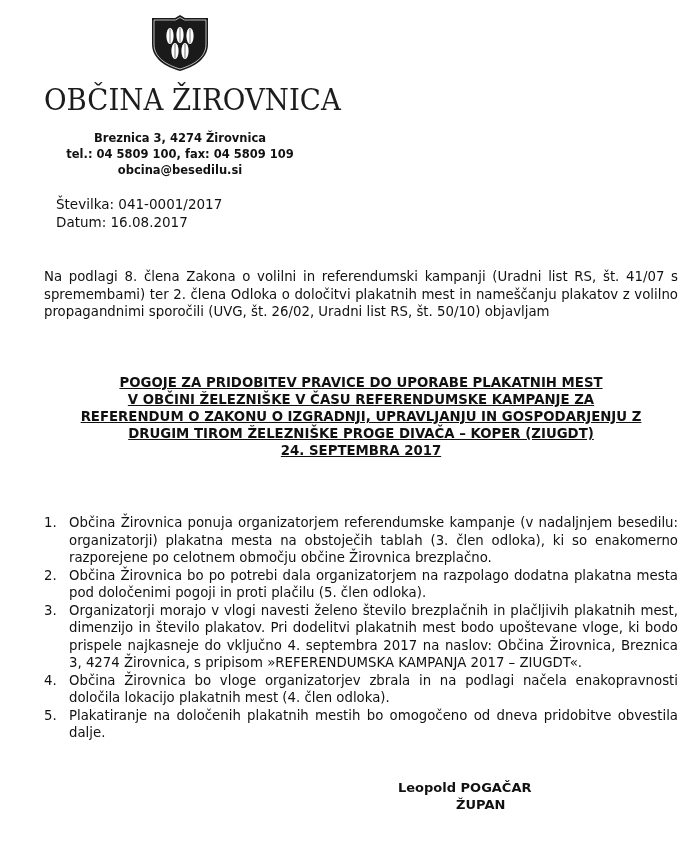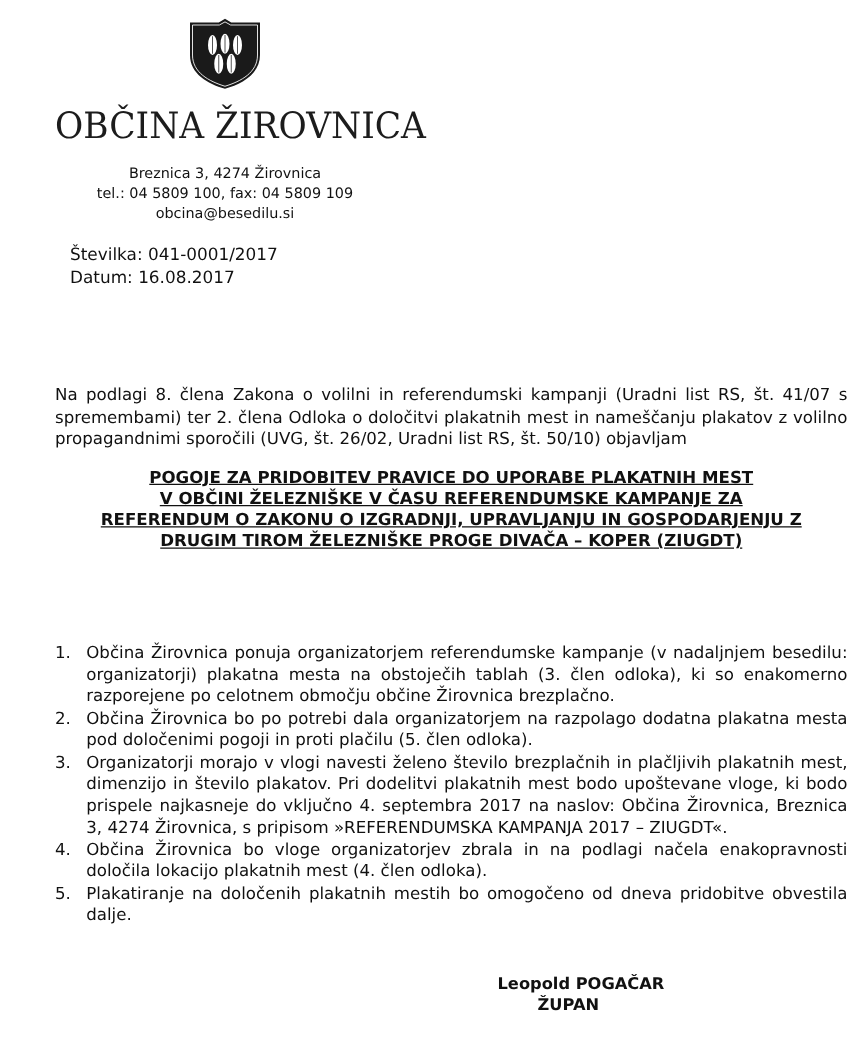--- a/index.html
+++ b/index.html
@@ -39,37 +39,36 @@
     }
     .address {
       position: absolute;
       left: 60px;
       top: 130px;
       width: 240px;
       text-align: center;
       font-size: 11.5px;
       line-height: 16px;
     }
-    .address div { white-space: nowrap; }
+    .address div { white-space: nowrap; font-weight: bold; }
     .refs {
       position: absolute;
       left: 56px;
       top: 195px;
       font-size: 13.5px;
       line-height: 18px;
     }
     .intro {
       position: absolute;
       left: 44px;
       top: 268px;
       width: 634px;
       font-size: 13.3px;
       line-height: 17.5px;
       text-align: justify;
-      margin-top: 40px;
     }
     .title {
       position: absolute;
       left: 44px;
       top: 374px;
       width: 634px;
       text-align: center;
       font-weight: bold;
       font-size: 13.3px;
       line-height: 17px;
@@ -100,20 +99,21 @@
     .signature {
       position: absolute;
       left: 398px;
       top: 779px;
       font-weight: bold;
       font-size: 13px;
       line-height: 17px;
     }
     .signature .role {
       padding-left: 32px;
+      text-align: center;
     }
   </style>
 </head>
 <body>
 
 <svg class="crest" viewBox="0 0 60 58" xmlns="http://www.w3.org/2000/svg">
   <path d="M2 4 L25 4 L30 1 L35 4 L58 4 L58 30 C58 45 44 53 30 57 C16 53 2 45 2 30 Z" fill="#1a1a1a"></path>
   <path d="M4 6 L25.5 6 L30 3.5 L34.5 6 L56 6 L56 30 C56 44 43 51 30 55 C17 51 4 44 4 30 Z" fill="none" stroke="#ffffff" stroke-width="0.7"></path>
   <g fill="#ffffff">
     <ellipse cx="20" cy="22" rx="3.6" ry="8"></ellipse>
@@ -144,20 +144,21 @@
   <div>Datum: 16.08.2017</div>
 </div>
 
 <div class="intro">Na podlagi 8. člena Zakona o volilni in referendumski kampanji (Uradni list RS, št. 41/07 s spremembami) ter 2. člena Odloka o določitvi plakatnih mest in nameščanju plakatov z volilno propagandnimi sporočili (UVG, št. 26/02, Uradni list RS, št. 50/10) objavljam</div>
 
 <div class="title">
   <div>POGOJE ZA PRIDOBITEV PRAVICE DO UPORABE PLAKATNIH MEST</div>
   <div>V OBČINI ŽELEZNIŠKE V ČASU REFERENDUMSKE KAMPANJE ZA</div>
   <div>REFERENDUM O ZAKONU O IZGRADNJI, UPRAVLJANJU IN GOSPODARJENJU Z</div>
   <div>DRUGIM TIROM ŽELEZNIŠKE PROGE DIVAČA – KOPER (ZIUGDT)</div>
+  <div>24. SEPTEMBRA 2017</div>
 </div>
 
 <ol class="items">
   <li>
     <span class="num">1.</span>
     <span>Občina Žirovnica ponuja organizatorjem referendumske kampanje (v nadaljnjem besedilu: organizatorji) plakatna mesta na obstoječih tablah (3. člen odloka), ki so enakomerno razporejene po celotnem območju občine Žirovnica brezplačno.</span>
   </li>
   <li>
     <span class="num">2.</span>
     <span>Občina Žirovnica bo po potrebi dala organizatorjem na razpolago dodatna plakatna mesta pod določenimi pogoji in proti plačilu (5. člen odloka).</span>

